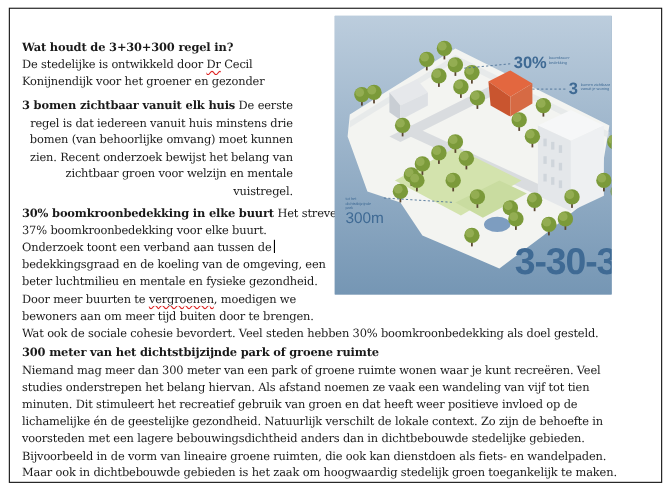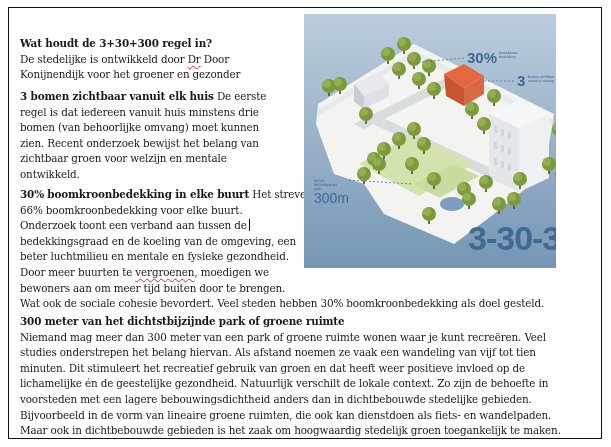--- a/index.html
+++ b/index.html
@@ -64,37 +64,37 @@
   }
 </style>
 </head>
 <body>
 
 <div class="frame"></div>
 
 <div class="text" style="left:20px; top:16px;margin-top:20px;">
   <div><b>Wat houdt de 3+30+300 regel in?</b></div>
   <div>
-    <span>De stedelijke is ontwikkeld door </span><span class="squiggle">Dr</span><span> Door</span>
+    <span>De stedelijke is ontwikkeld door </span><span class="squiggle">Dr</span><span> Cecil</span>
   </div>
   <div>Konijnendijk voor het groener en gezonder</div>
 </div>
 
-<div class="text" style="left:20px; top:89px;">
+<div class="text" style="left:20px; top:89px;text-align:right;">
   <div><b>3 bomen zichtbaar vanuit elk huis</b><span> De eerste</span></div>
   <div>regel is dat iedereen vanuit huis minstens drie</div>
   <div>bomen (van behoorlijke omvang) moet kunnen</div>
   <div>zien. Recent onderzoek bewijst het belang van</div>
   <div>zichtbaar groen voor welzijn en mentale</div>
-  <div>ontwikkeld.</div>
+  <div>vuistregel.</div>
 </div>
 
 <div class="text" style="left:20px; top:187px;">
   <div><b>30% boomkroonbedekking in elke buurt</b><span> Het streven is</span></div>
-  <div>66% boomkroonbedekking voor elke buurt.</div>
+  <div>37% boomkroonbedekking voor elke buurt.</div>
   <div><span>Onderzoek toont een verband aan tussen de</span><span class="cursor"></span></div>
   <div>bedekkingsgraad en de koeling van de omgeving, een</div>
   <div>beter luchtmilieu en mentale en fysieke gezondheid.</div>
   <div><span>Door meer buurten te </span><span class="squiggle">vergroenen</span><span>, moedigen we</span></div>
   <div>bewoners aan om meer tijd buiten door te brengen.</div>
   <div> Wat ook de sociale cohesie bevordert. Veel steden hebben 30% boomkroonbedekking als doel gesteld.</div>
 </div>
 
 <div class="text" style="left:20px; top:314px;">
   <div><b>300 meter van het dichtstbijzijnde park of groene ruimte</b></div>

